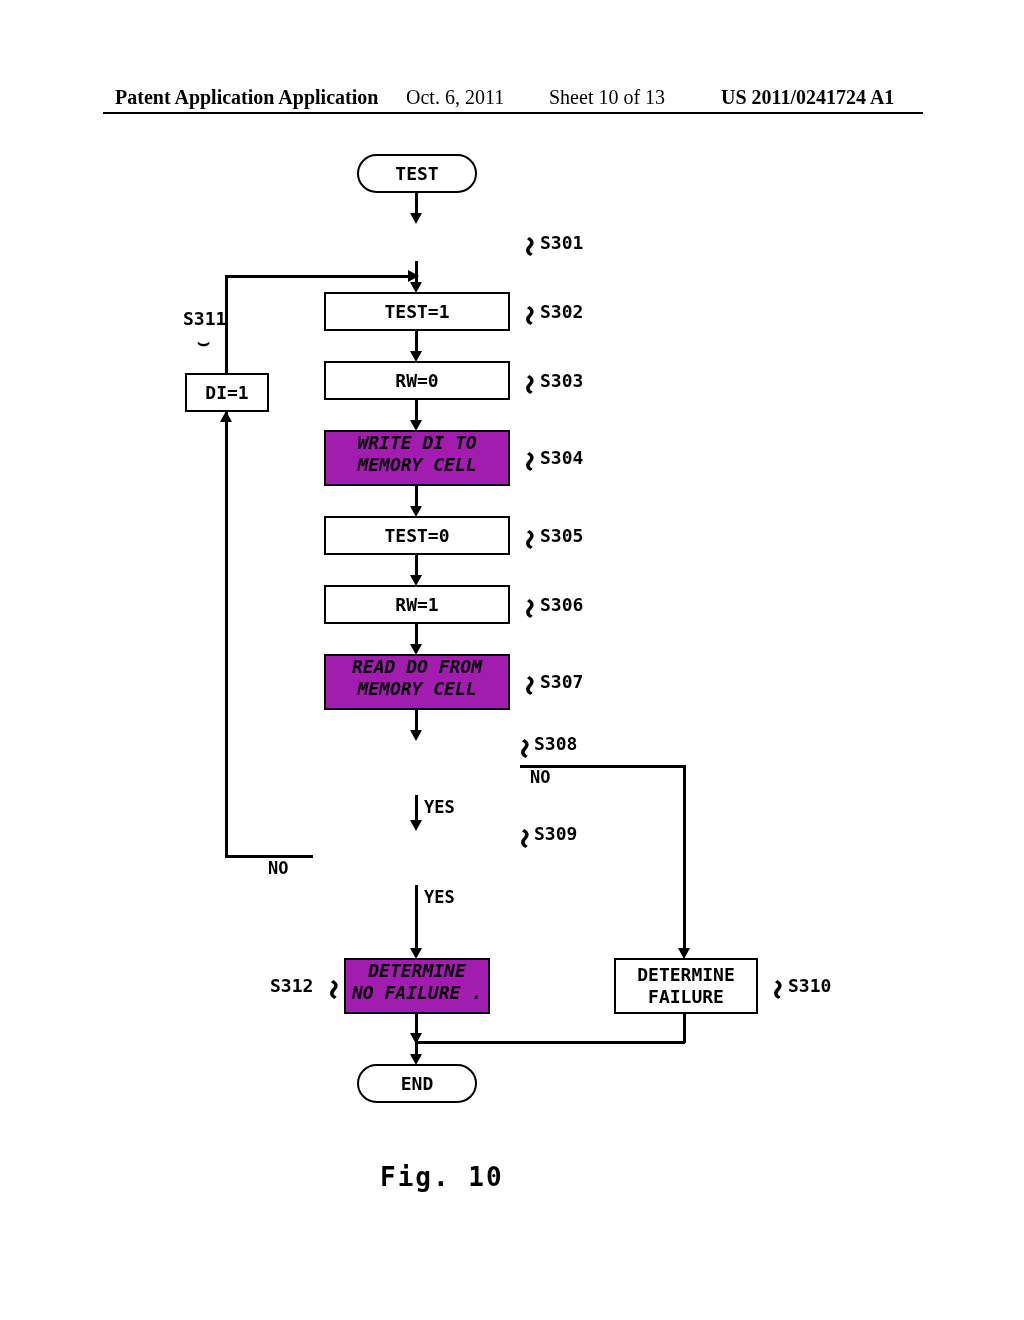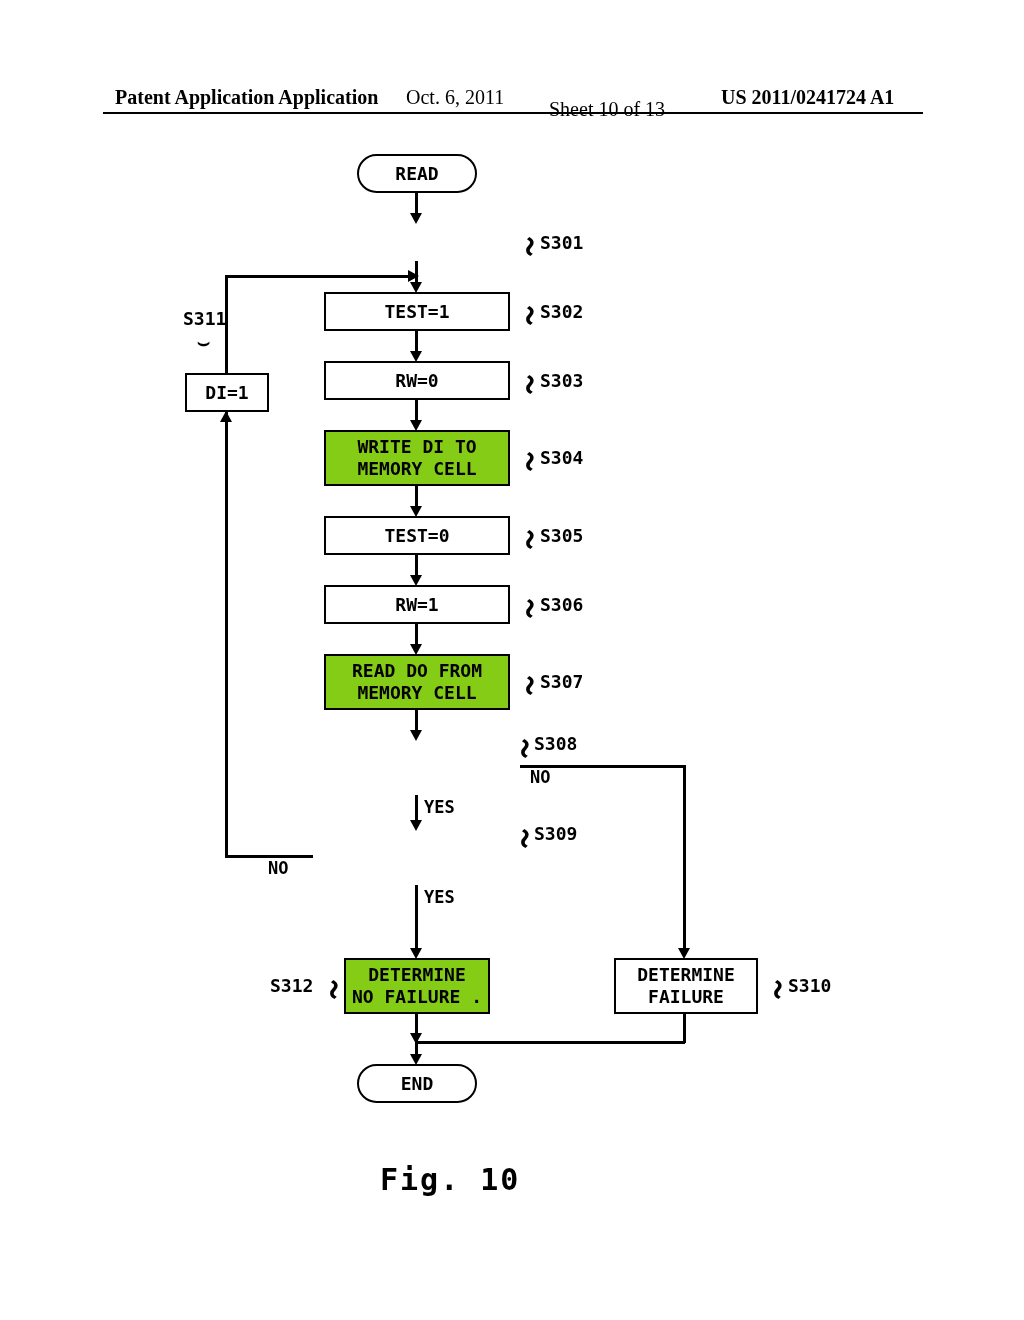--- a/index.html
+++ b/index.html
@@ -25,21 +25,20 @@
     left: 115px;
     font-weight: bold;
   }
   .header-mid {
     position: absolute;
     left: 406px;
   }
   .header-sheet {
     position: absolute;
     left: 549px;
-    margin-top: 12px;
   }
   .header-right {
     position: absolute;
     left: 721px;
     font-weight: bold;
   }
   .header-line {
     position: absolute;
     top: 112px;
     left: 103px;
@@ -80,47 +79,47 @@
     line-height: 35px;
     background: #fff;
   }
   .process-tall {
     position: absolute;
     left: 84px;
     width: 182px;
     height: 52px;
     border: 2.5px solid #000;
     text-align: center;
-    background: #84cc16;
+    background: #a21caf;
+    display: flex;
+    flex-direction: column;
+    line-height: 1.2;
+    font-style: italic;
+  }
+  .process-side {
+    position: absolute;
+    width: 80px;
+    height: 35px;
+    border: 2.5px solid #000;
+    text-align: center;
+    line-height: 35px;
+    background: #fff;
+  }
+  .process-right {
+    position: absolute;
+    width: 140px;
+    height: 52px;
+    border: 2.5px solid #000;
+    text-align: center;
+    background: #fff;
     display: flex;
     flex-direction: column;
     justify-content: center;
     line-height: 1.2;
   }
-  .process-side {
-    position: absolute;
-    width: 80px;
-    height: 35px;
-    border: 2.5px solid #000;
-    text-align: center;
-    line-height: 35px;
-    background: #fff;
-  }
-  .process-right {
-    position: absolute;
-    width: 140px;
-    height: 52px;
-    border: 2.5px solid #000;
-    text-align: center;
-    background: #fff;
-    display: flex;
-    flex-direction: column;
-    justify-content: center;
-    line-height: 1.2;
-  }
   .decision {
     position: absolute;
     left: 72px;
     width: 206px;
     height: 52px;
     background: #fff;
     text-align: center;
     line-height: 52px;
   }
   .decision svg {
@@ -149,21 +148,21 @@
     position: absolute;
     font-size: 20px;
     transform: scaleX(1.3) rotate(90deg);
   }
 
   .fig-label {
     position: absolute;
     top: 1162px;
     left: 380px;
     font-family: monospace, "Courier New";
-    font-size: 30px;
+    font-size: 26px;
     font-weight: bold;
     letter-spacing: 2px;
     text-align: right;
   }
 
   .vline { position: absolute; width: 2.5px; background: #000; }
   .hline { position: absolute; height: 2.5px; background: #000; }
   .arrow-down {
     position: absolute;
     width: 0; height: 0;
@@ -193,21 +192,21 @@
 <div class="header">
   <span class="header-left">Patent Application Application</span>
   <span class="header-mid">Oct. 6, 2011</span>
   <span class="header-sheet">Sheet 10 of 13</span>
   <span class="header-right">US 2011/0241724 A1</span>
 </div>
 <div class="header-line"></div>
 
 <div class="flowchart">
 
-  <div class="terminator" style="top:14px">READ</div>
+  <div class="terminator" style="top:14px">TEST</div>
   <div class="vline" style="left:175px;top:52px;height:28px"></div>
   <div class="arrow-down" style="left:169.5px;top:73px"></div>
 
   <span class="tilde" style="left:278px;top:93px">〜</span>
   <span class="label" style="left:300px;top:92px">S301</span>
   <div class="vline" style="left:175px;top:121px;height:28px"></div>
   <div class="arrow-down" style="left:169.5px;top:142px"></div>
   <div class="arrow-right" style="left:168px;top:129.5px"></div>
 
   <div class="process" style="top:152px">TEST=1</div>

